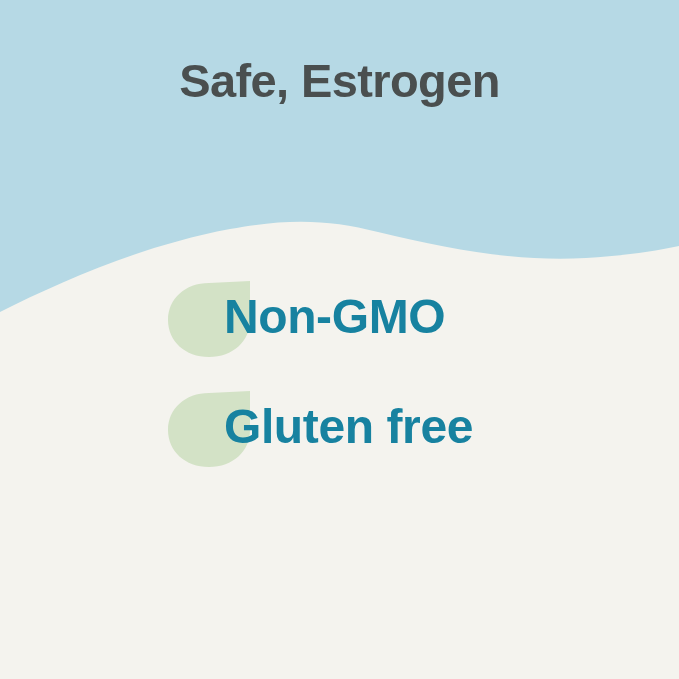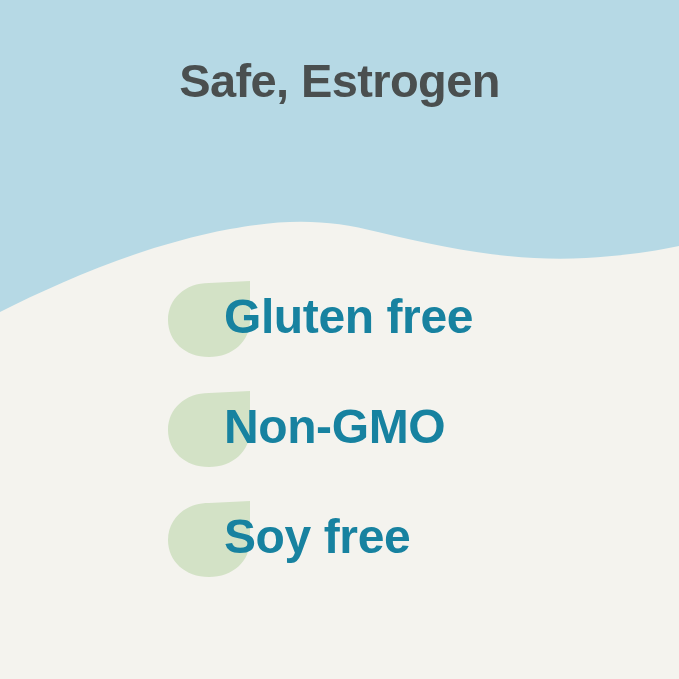--- a/index.html
+++ b/index.html
@@ -112,36 +112,28 @@
   </div>
 
   <div class="benefits">
 
     <div class="benefit-row">
       <span class="leaf">
         <svg width="84" height="78" viewBox="0 0 84 78" xmlns="http://www.w3.org/2000/svg" aria-hidden="true">
           <path d="M83,1 L83,40 C83,61 66,77 42,77 C18,77 1,61 1,40 C1,19 18,3 42,3 Z" fill="#d3e2c6"></path>
         </svg>
       </span>
-      <span class="benefit-label" style="color: rgb(23, 130, 160);">Gluten free</span>
-    </div>
-
-    <div class="benefit-row">
-      <span class="leaf">
-        <svg width="84" height="78" viewBox="0 0 84 78" xmlns="http://www.w3.org/2000/svg" aria-hidden="true">
-          <path d="M83,1 L83,40 C83,61 66,77 42,77 C18,77 1,61 1,40 C1,19 18,3 42,3 Z" fill="#d3e2c6"></path>
-        </svg>
-      </span>
       <span class="benefit-label" style="color: rgb(23, 130, 160);">Non-GMO</span>
     </div>
 
     <div class="benefit-row">
       <span class="leaf">
         <svg width="84" height="78" viewBox="0 0 84 78" xmlns="http://www.w3.org/2000/svg" aria-hidden="true">
           <path d="M83,1 L83,40 C83,61 66,77 42,77 C18,77 1,61 1,40 C1,19 18,3 42,3 Z" fill="#d3e2c6"></path>
         </svg>
       </span>
-      <span class="benefit-label" style="color: rgb(23, 130, 160);">Soy free</span>
+      <span class="benefit-label" style="color: rgb(23, 130, 160);">Gluten free</span>
     </div>
+
 
   </div>
 
 </div>
 
 </body></html>

